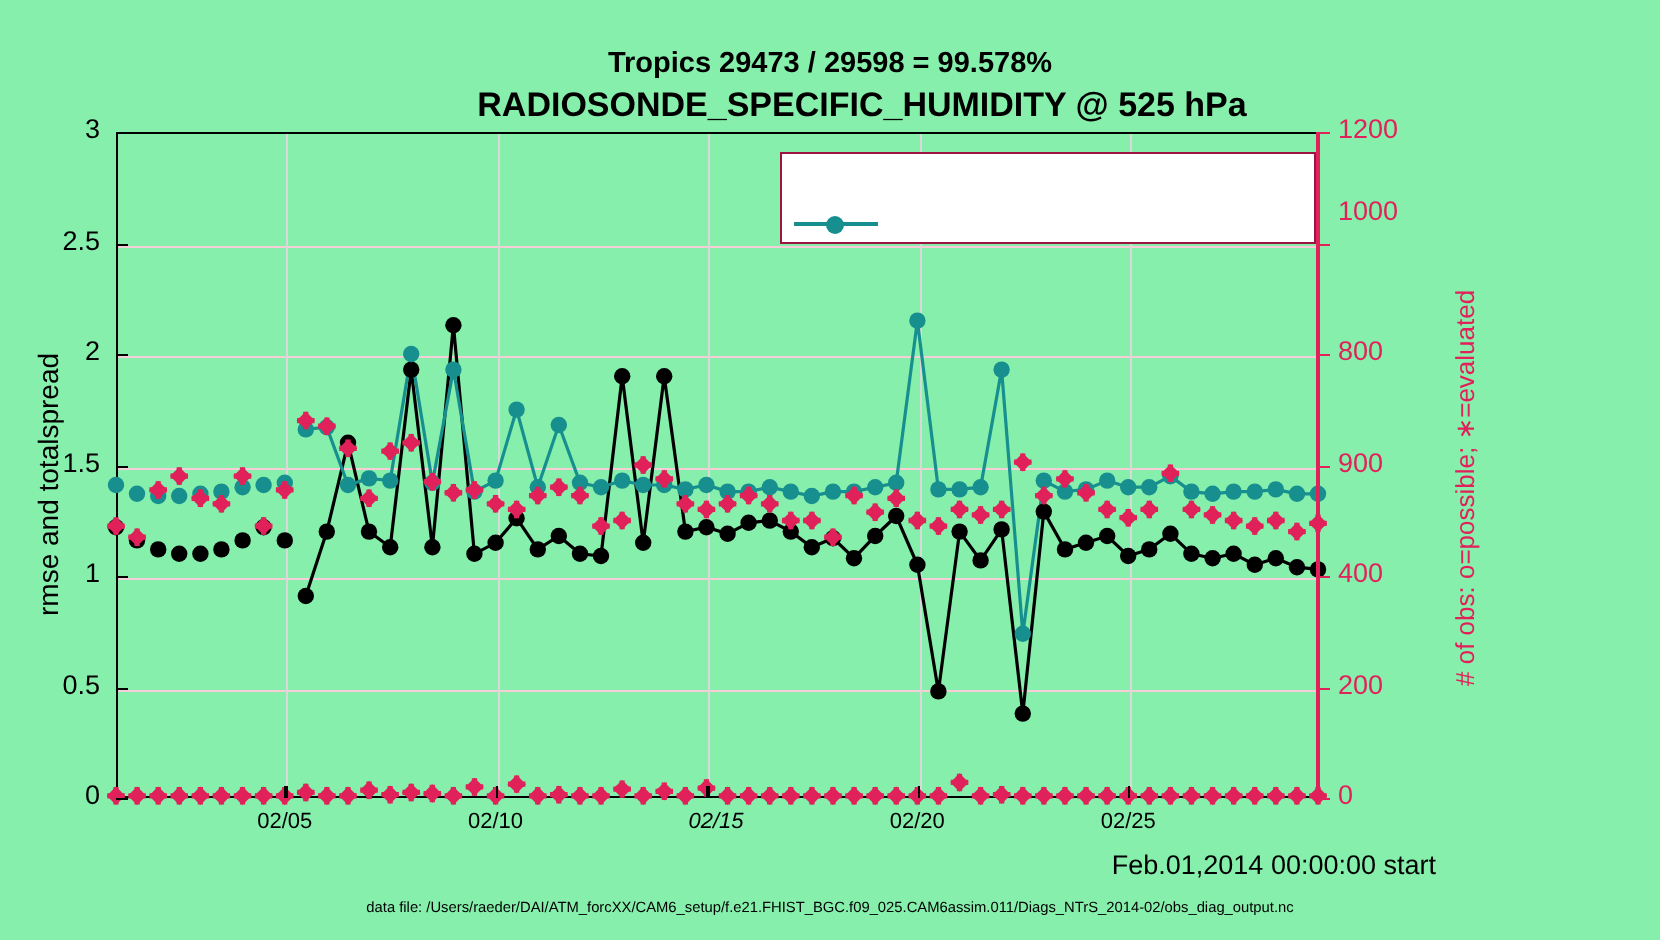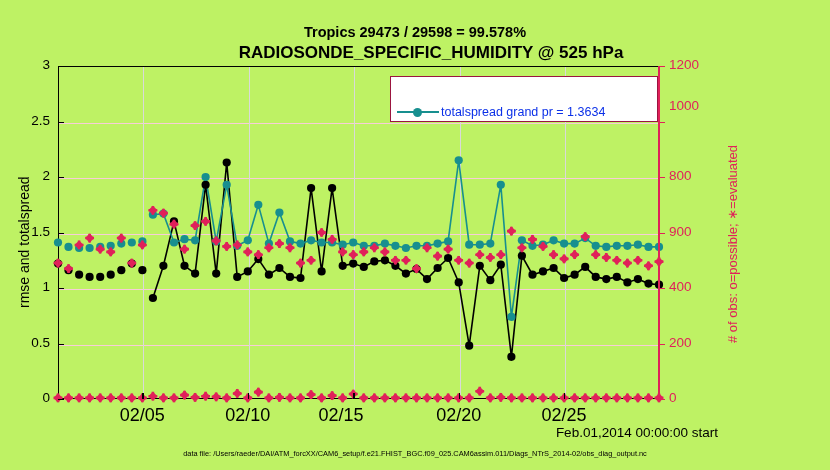--- a/index.html
+++ b/index.html
@@ -1,35 +1,35 @@
 <!DOCTYPE html>
 <html><head>
 <meta charset="utf-8">
 <style>
   html,body{margin:0;padding:0;background:#ffffff;}
   body{width:830px;height:470px;overflow:hidden;font-family:"Liberation Sans",sans-serif;}
-  #root{position:relative;width:830px;height:470px;background:#bef264;}
+  #root{position:relative;width:830px;height:470px;background:#86efac;}
 
   .ttl{position:absolute;left:0;width:830px;text-align:center;font-weight:bold;color:#000;}
   #title-line1{top:24px;font-size:14.5px;}
   #title-line2{top:43px;font-size:17px;padding-left:16px;}
 
   #plotbox{position:absolute;left:58px;top:66px;width:601px;height:333px;
            border:1.4px solid #000;box-sizing:border-box;background:transparent;}
   #gridlayer{position:absolute;inset:0;overflow:hidden;}
   .hgrid{position:absolute;left:0;width:100%;height:1px;background:#f7cdd8;}
   .vgrid{position:absolute;top:0;height:100%;width:1px;background:#d9d9d9;}
 
   #svgplot{position:absolute;left:58px;top:66px;width:601px;height:333px;overflow:visible;}
 
   .ytick-l{position:absolute;text-align:right;font-size:13.5px;color:#000;width:46px;}
   .ytick-r{position:absolute;text-align:left;font-size:13.5px;color:#e0215a;width:60px;}
   .tickmark-l{position:absolute;width:6px;height:1.4px;background:#000;}
   .tickmark-r{position:absolute;width:6px;height:1.4px;background:#e0215a;}
-  .xtick{position:absolute;text-align:center;font-size:18px;color:#000;width:70px;}
+  .xtick{position:absolute;text-align:center;font-size:11px;color:#000;width:70px;}
   .tickmark-x{position:absolute;width:1.4px;height:6px;background:#000;}
 
   #ylabel-left{position:absolute;font-size:14px;color:#000;
      transform:rotate(-90deg);transform-origin:left top;white-space:nowrap;}
   #ylabel-right{position:absolute;font-size:13px;color:#e0215a;
      transform:rotate(-90deg);transform-origin:left top;white-space:nowrap;}
   #xlabel{position:absolute;left:0;width:718px;text-align:right;top:425px;font-size:13.5px;color:#000;}
   #footer{position:absolute;left:0;width:830px;text-align:center;top:449px;font-size:7.4px;color:#000;}
 
   #rightaxis{position:absolute;left:658px;top:66px;width:1.6px;height:333px;background:#e0215a;}
@@ -798,36 +798,35 @@
       <div class="ytick-r" style="left: 669px; top: 98px;">1000</div>
       <div class="tickmark-r" style="left: 659px; top: 121.5px;"></div>
       <div class="ytick-r" style="left: 669px; top: 57px;">1200</div>
       <div class="tickmark-r" style="left: 659px; top: 66px;"></div>
     </div>
   <div id="xtick-group">
       <div class="xtick" style="left: 107.351px; top: 405px;">02/05</div>
       <div class="tickmark-x" style="left: 142.4px; top: 393px;"></div>
       <div class="xtick" style="left: 212.789px; top: 405px;">02/10</div>
       <div class="tickmark-x" style="left: 247.8px; top: 393px;"></div>
-      <div class="xtick" style="left: 306px; top: 405px;">02/15</div>
+      <div class="xtick" style="left: 323px; top: 405px; font-style: italic;">02/15</div>
       <div class="tickmark-x" style="left: 353.2px; top: 393px;"></div>
       <div class="xtick" style="left: 423.667px; top: 405px;">02/20</div>
       <div class="tickmark-x" style="left: 458.7px; top: 393px;"></div>
       <div class="xtick" style="left: 529.105px; top: 405px;">02/25</div>
       <div class="tickmark-x" style="left: 564.1px; top: 393px;"></div>
     </div>
 
   <div id="ylabel-left" style="left: 16px; top: 307.5px;">rmse and totalspread</div>
   <div id="ylabel-right" style="left: 725px; top: 342.5px;"># of obs: o=possible; ∗=evaluated</div>
   <div id="xlabel">Feb.01,2014 00:00:00 start</div>
 
   <div id="legend">
     <div class="leg-row" style="top:23px;">
       <span class="leg-swatch">
         <span class="leg-line" style="background:#178f8f;"></span>
         <span class="leg-dot" style="background:#178f8f;"></span>
       </span>
-      <span class="leg-txt">totalspread grand pr = 1.3634</span>
     </div>
   </div>
 
   <div id="footer">data file: /Users/raeder/DAI/ATM_forcXX/CAM6_setup/f.e21.FHIST_BGC.f09_025.CAM6assim.011/Diags_NTrS_2014-02/obs_diag_output.nc</div>
 </div>
 
 </body></html>

